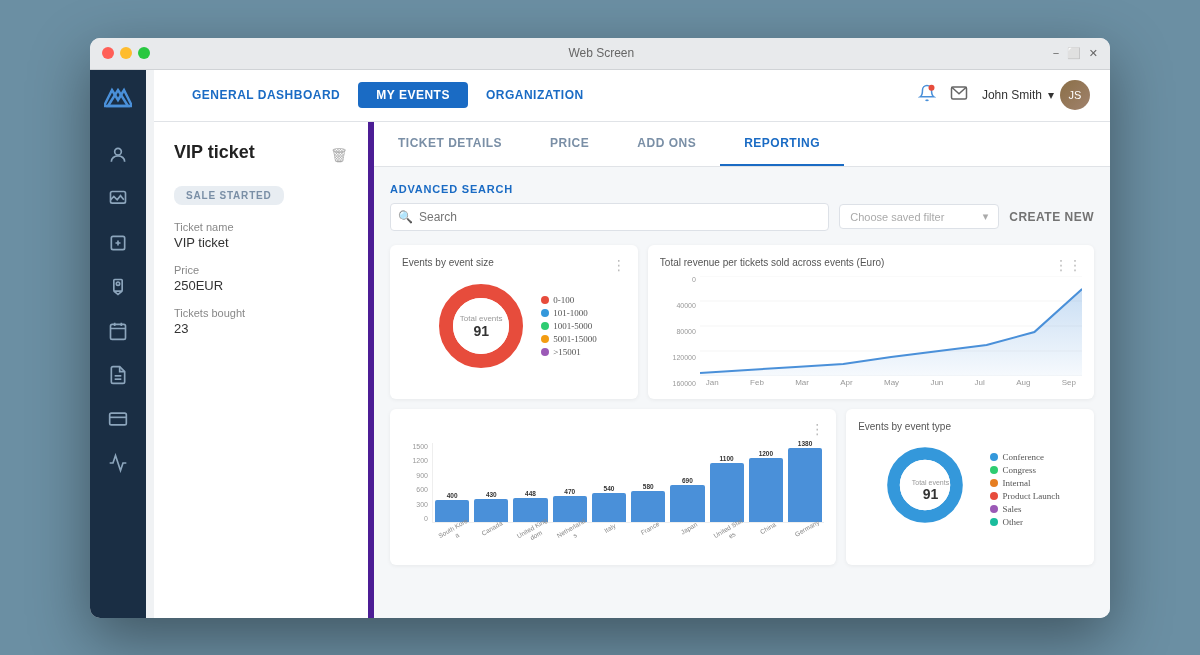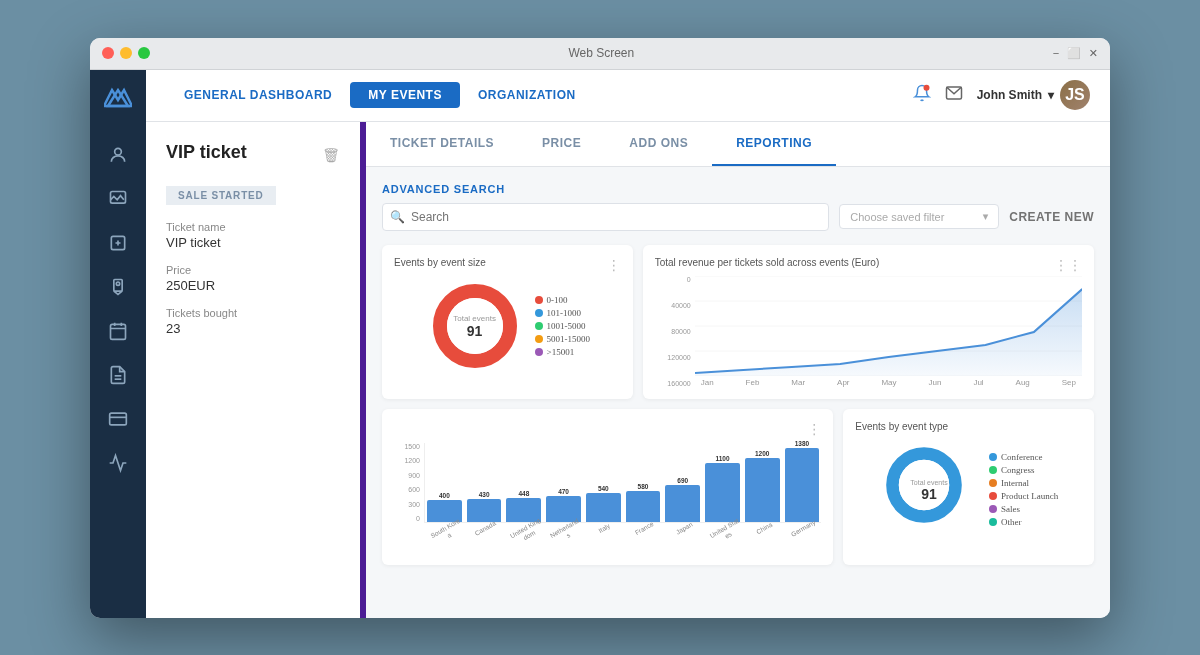--- a/index.html
+++ b/index.html
@@ -41,20 +41,21 @@
       font-size: 12px;
       color: #666;
     }
     .win-controls { display: flex; gap: 8px; font-size: 11px; color: #666; }
     .win-btn { cursor: pointer; }
 
     .app-body {
       display: flex;
       flex: 1;
       overflow: hidden;
+      gap: 8px;
     }
 
     
     .sidebar {
       width: 56px;
       background: #1a2e44;
       display: flex;
       flex-direction: column;
       align-items: center;
       padding: 16px 0;
@@ -126,33 +127,32 @@
       cursor: pointer;
       font-size: 16px;
     }
     .user-info {
       display: flex;
       align-items: center;
       gap: 6px;
       cursor: pointer;
       font-size: 12px;
       color: #333;
-      font-weight: bold;
     }
     .user-avatar {
       width: 30px;
       height: 30px;
       border-radius: 50%;
       background: linear-gradient(135deg, #8b6f47, #a0826d);
       overflow: hidden;
       display: flex;
       align-items: center;
       justify-content: center;
       color: white;
-      font-size: 16px;
+      font-size: 11px;
     }
 
     
     .content-area {
       display: flex;
       flex: 1;
       overflow: hidden;
     }
 
     
@@ -176,21 +176,21 @@
       justify-content: space-between;
       margin-bottom: 16px;
     }
     .delete-icon { color: #aaa; cursor: pointer; font-size: 14px; }
     .status-badge {
       background: #e8edf2;
       color: #7a8fa6;
       font-size: 10px;
       font-weight: 600;
       padding: 4px 12px;
-      border-radius: 0;
+      border-radius: 8px;
       display: inline-block;
       letter-spacing: 0.8px;
       margin-bottom: 16px;
     }
     .info-group { margin-bottom: 14px; }
     .info-label {
       font-size: 11px;
       color: #888;
       margin-bottom: 2px;
     }

